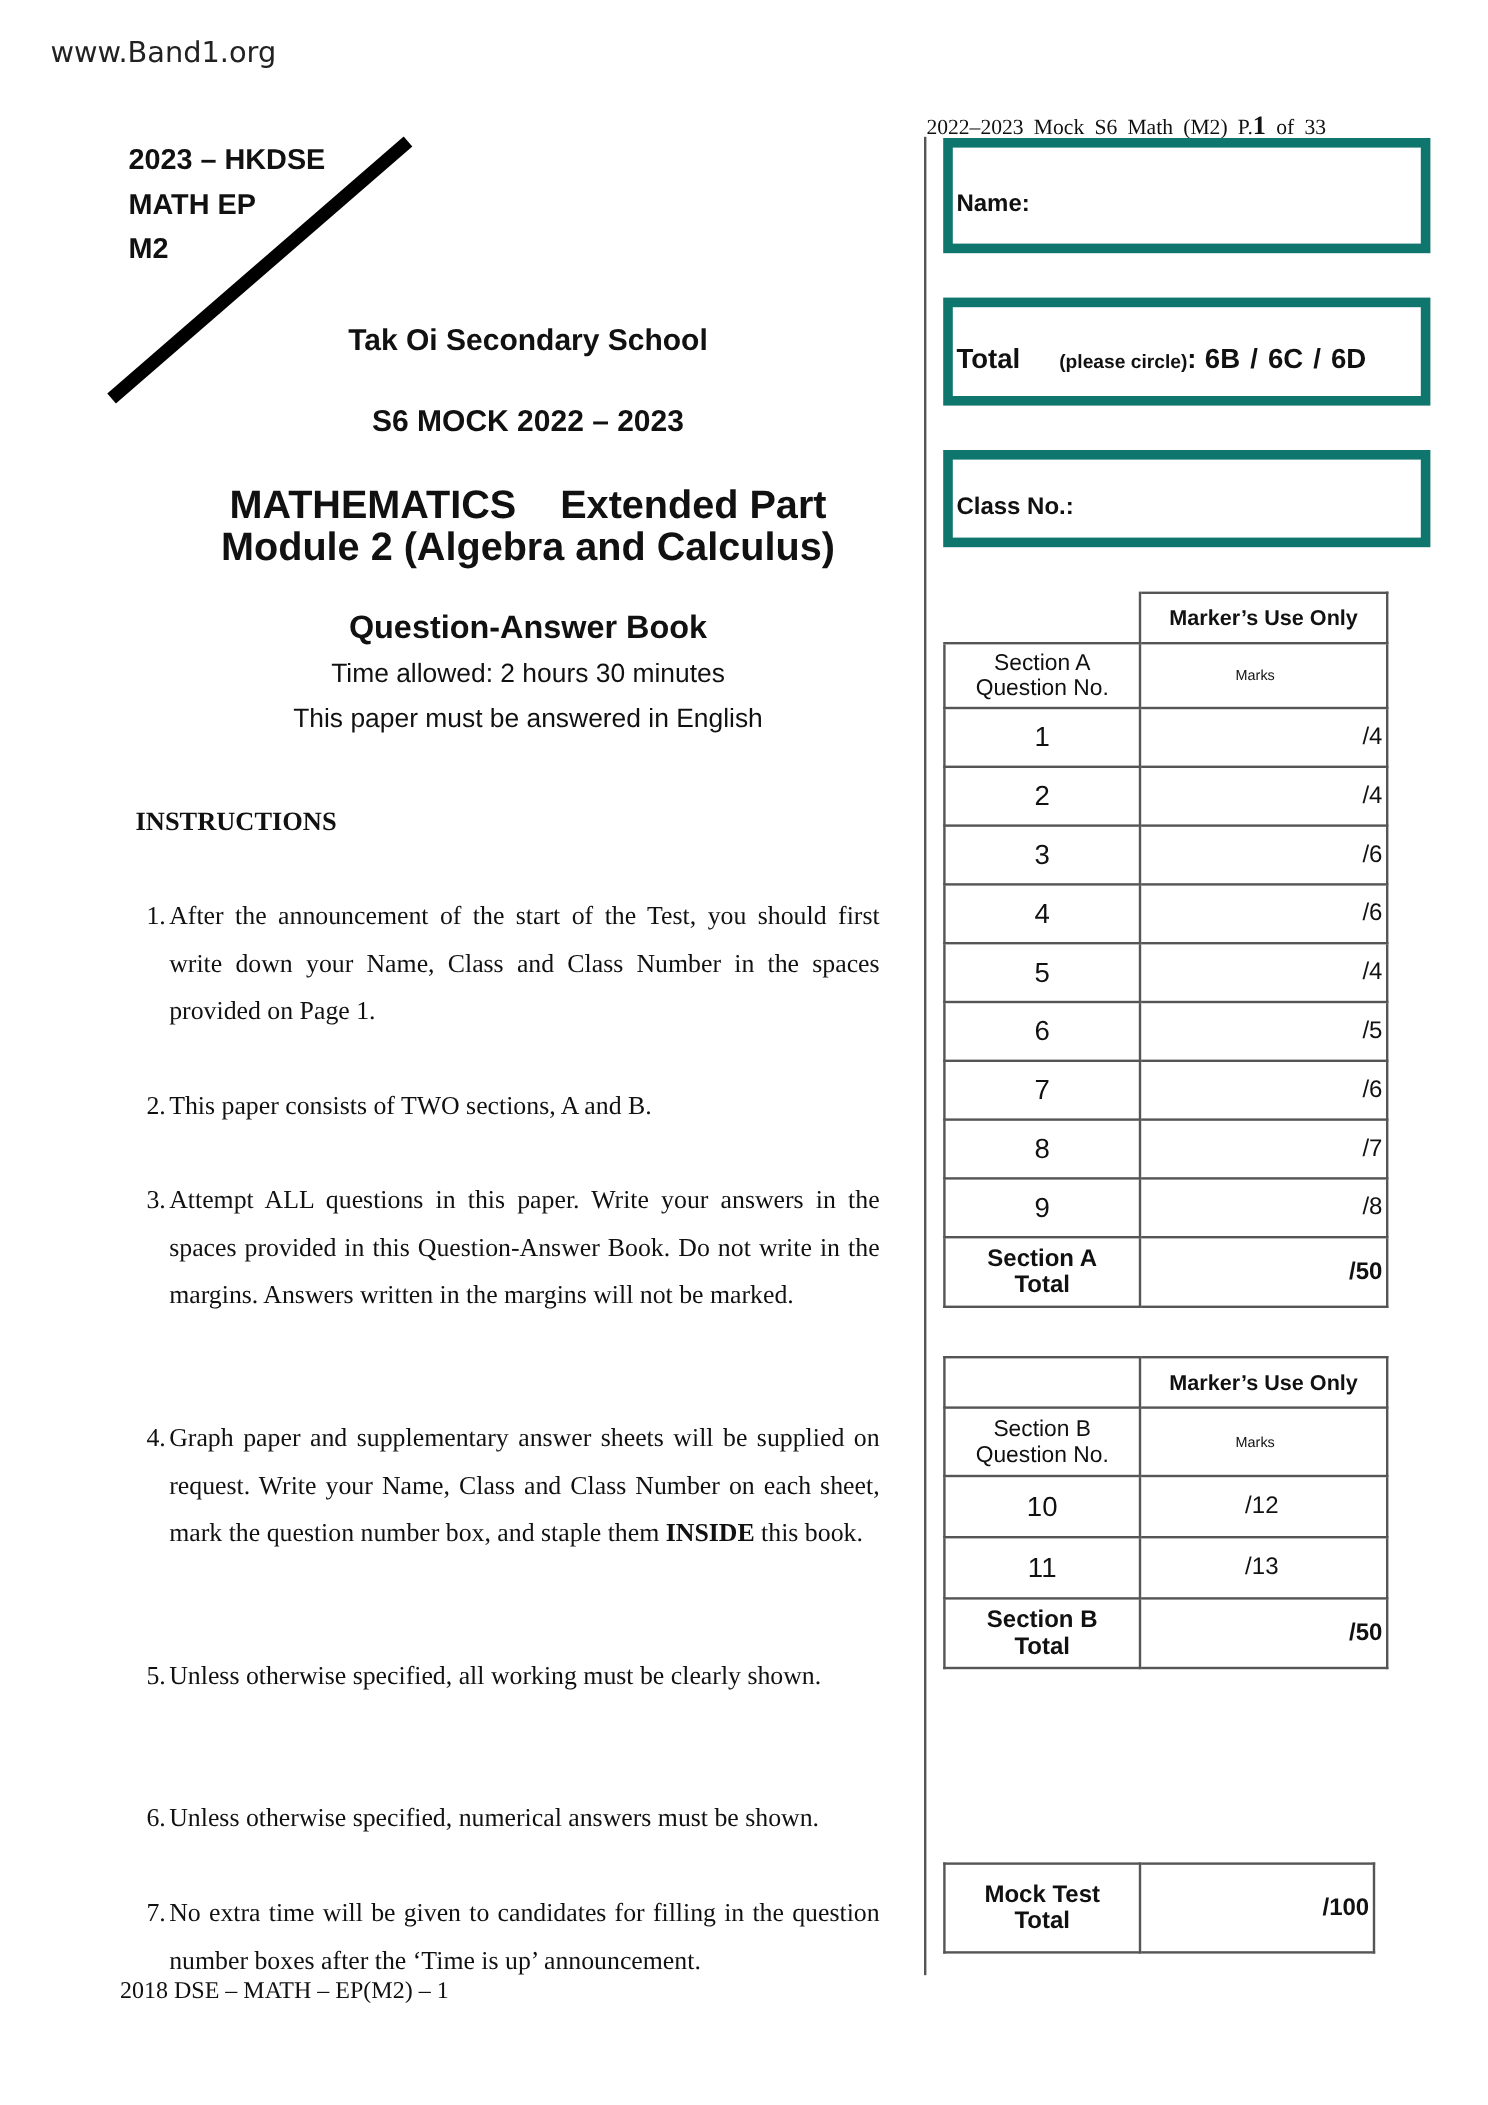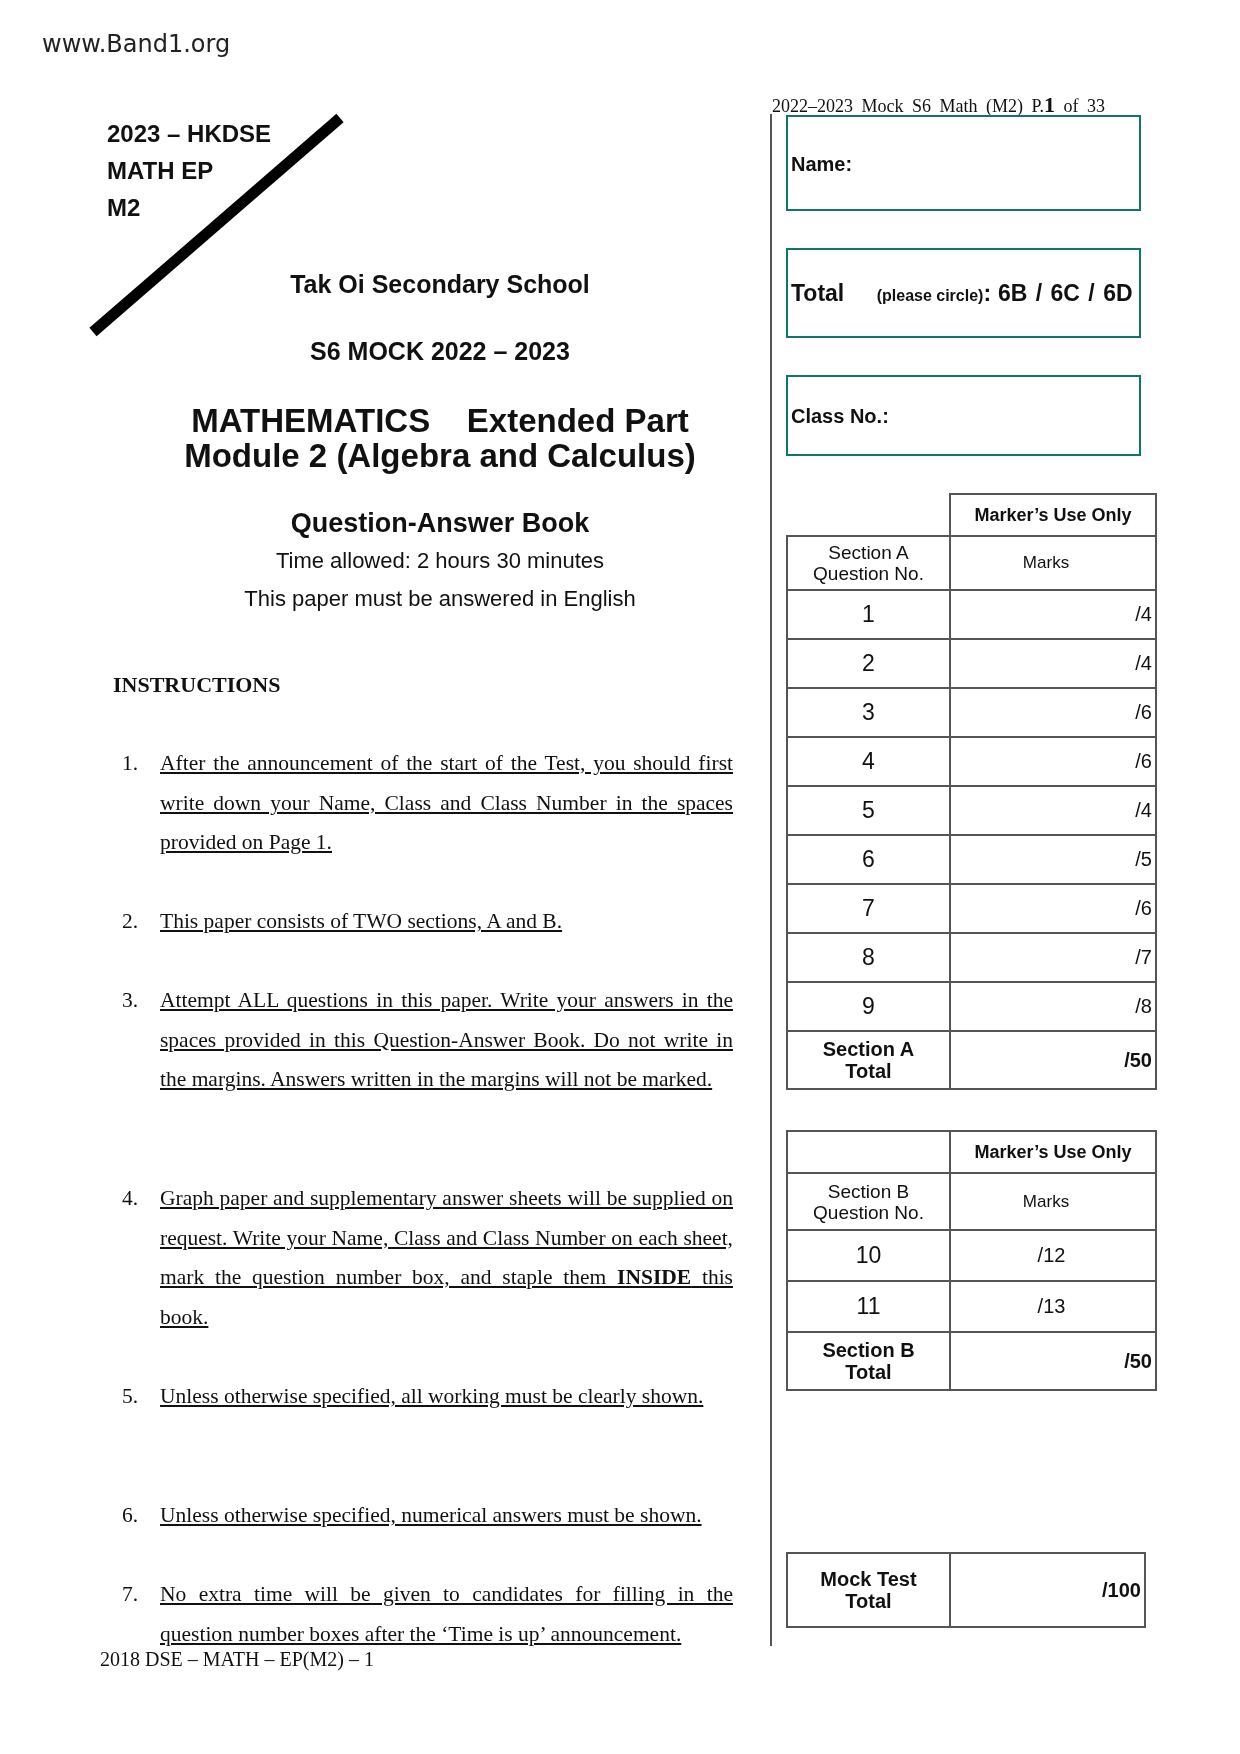--- a/index.html
+++ b/index.html
@@ -19,48 +19,48 @@
   #subject-1 { top:404px; font-size:33px; font-weight:bold; line-height:34px; white-space:pre; }
   #subject-2 { top:438px; font-size:33px; font-weight:bold; line-height:36px; }
   #qa-book { top:508px; font-size:27px; font-weight:bold; }
   #time-allowed { top:548px; font-size:22px; }
   #english { top:586px; font-size:22px; }
 
   #instructions-title { left:113px; top:672px; font-size:22px; font-weight:bold; }
 
   .instr { left:122px; width:611px; font-size:21.5px; line-height:39.6px; }
   .instr .num { position:absolute; left:0; top:0; width:40px; }
-  .instr .txt { margin-left:38px; text-align:justify;text-decoration:underline; }
+  .instr .txt { margin-left:19px; text-align:justify; }
   .instr .txt b { font-weight:bold; }
 
   #footer { left:100px; top:1648px; font-size:20px; }
 
   #vrule { left:770px; top:114px; width:2px; height:1532px; background:#555; }
   #page-header { left:772px; top:92px; font-size:18px; word-spacing:4px; white-space:nowrap; }
   #page-header .pnum { font-size:22px; font-weight:bold; }
 
-  .field-box { left:786px; width:355px; border:2px solid #0f766e; box-sizing:border-box; }
+  .field-box { left:786px; width:406px; border:8px solid #0f766e; box-sizing:border-box; }
   .field-box .lbl { position:absolute; left:3px; font-weight:bold; font-size:20px; }
   #name-box { top:115px; height:96px; }
   #name-box .lbl { top:36px; }
   #class-box { top:248px; height:90px; }
   #class-box .lbl { top:30px; font-size:23px; }
   #class-box .lbl .small { font-size:16px;margin-left:28px; }
   #class-box .opts { position:absolute; left:210px; top:30px; font-weight:bold; font-size:23px; word-spacing:2px; }
   #classno-box { top:375px; height:81px; }
   #classno-box .lbl { top:28px; }
 
   table.marks { position:absolute; border-collapse:collapse; font-family:"Liberation Sans", sans-serif; }
   table.marks td { border:2px solid #555; padding:0; }
   table.marks td.qcol { width:161px; text-align:center; font-size:23px; }
   table.marks td.mcol { width:190px; text-align:right; padding-right:3px; font-size:20px; }
   table.marks td.hdr { text-align:center; font-weight:bold; font-size:18px; height:40px; padding-right:0; }
   table.marks td.empty { border-left:none; border-top:none; border-bottom:2px solid #555; border-right:2px solid #555; }
   table.marks td.sub { font-size:19px; line-height:21px; height:52px; }
-  table.marks td.marks-hdr { text-align:center; font-size:17px; padding-right:14px;margin-top:10px; }
+  table.marks td.marks-hdr { text-align:center; font-size:12px; padding-right:14px;margin-top:10px; }
   table.marks tr.q td { height:47px; }
   table.marks td.total { font-weight:bold; font-size:20px; line-height:22px; height:56px; }
   table.marks td.total-val { font-weight:bold; font-size:20px; }
 
   #table-a { left:786px; top:493px; }
   #table-a tr.q td { height:47px; }
   #table-b { left:786px; top:1130px; }
   #table-b tr.q td { height:49px;text-align:center; }
   #table-total { left:786px; top:1552px;padding-left:24px; }
   #table-total td.total { height:72px; }

